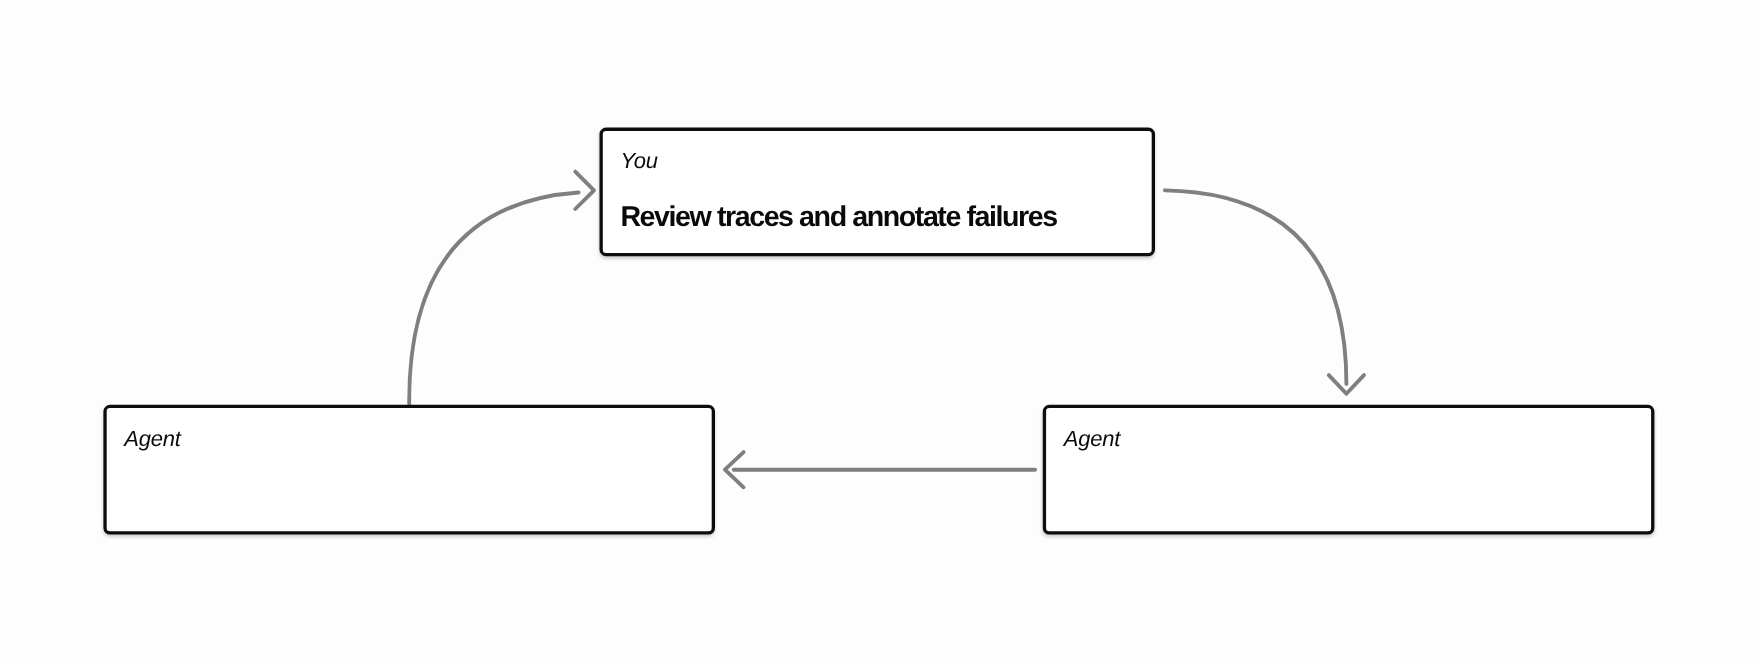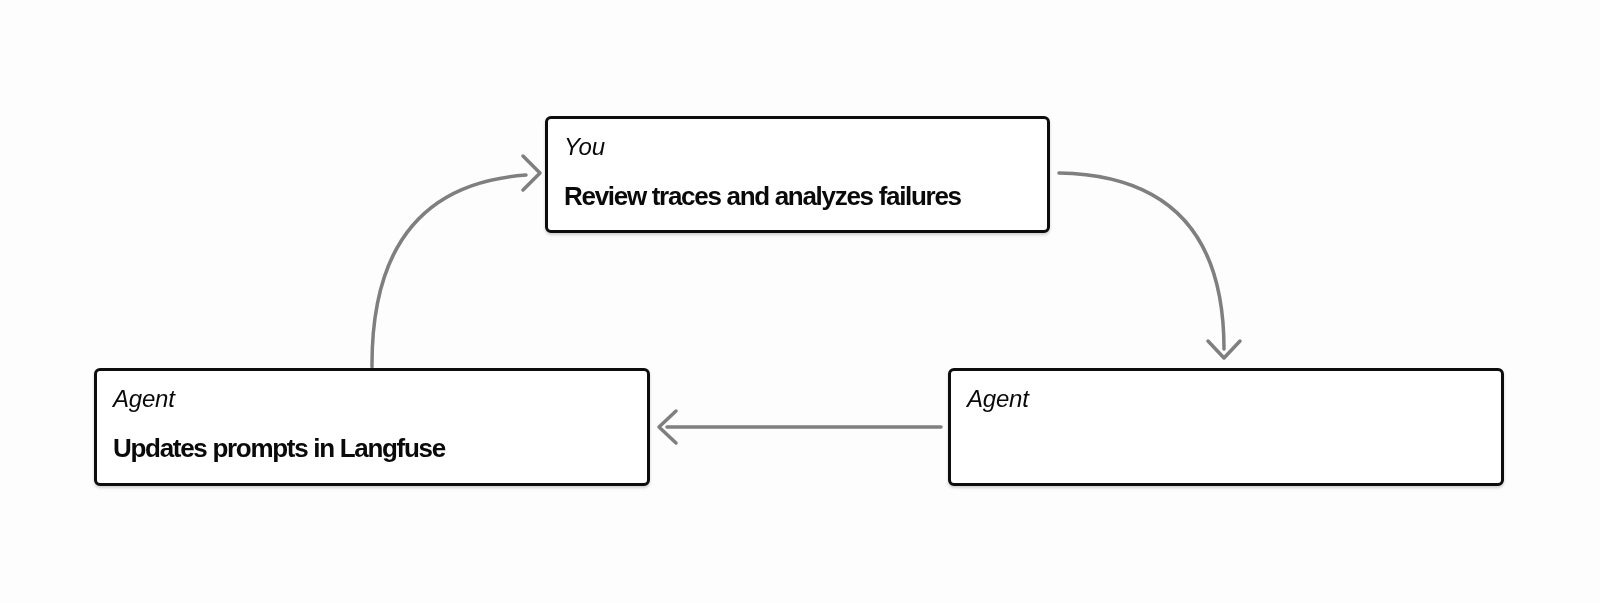--- a/index.html
+++ b/index.html
@@ -24,21 +24,21 @@
     border: 3.5px solid #0d0d0d;
     border-radius: 6px;
     box-shadow: 0 2px 3px rgba(0,0,0,0.18);
     padding: 18px 16px;
   }
   .node-review  { left: 545px; top: 116px; width: 505px; height: 117px; }
   .node-update  { left:  94px; top: 368px; width: 556px; height: 118px; }
   .node-fetch   { left: 948px; top: 368px; width: 556px; height: 118px; }
   .node .actor {
     font-style: italic;
-    font-size: 24px;
+    font-size: 20px;
     line-height: 20px;
     letter-spacing: -0.2px;
     color: #0a0a0a;
     white-space: nowrap;
   }
   .node .task {
     margin-top: 22px;
     font-weight: bold;
     font-size: 26px;
     line-height: 34px;
@@ -59,25 +59,24 @@
 
     <path d="M 1059 173 Q 1224 176 1224 349" stroke="#7f7f7f"></path>
     <path d="M 1208 341 L 1224 358 L 1240 341" stroke="#7f7f7f"></path>
 
     <path d="M 941 427 L 667 427" stroke="#7f7f7f"></path>
     <path d="M 676 411 L 659 427 L 676 443" stroke="#7f7f7f"></path>
   </svg>
 
   <div class="node node-review">
     <div class="actor">You</div>
-    <div class="task">Review traces and analyzes failures</div>
+    <div class="task">Review traces and annotate failures</div>
   </div>
 
   <div class="node node-update">
     <div class="actor">Agent</div>
-    <div class="task">Updates prompts in Langfuse</div>
   </div>
 
   <div class="node node-fetch">
     <div class="actor">Agent</div>
   </div>
 
 </div>
 
 </body></html>

